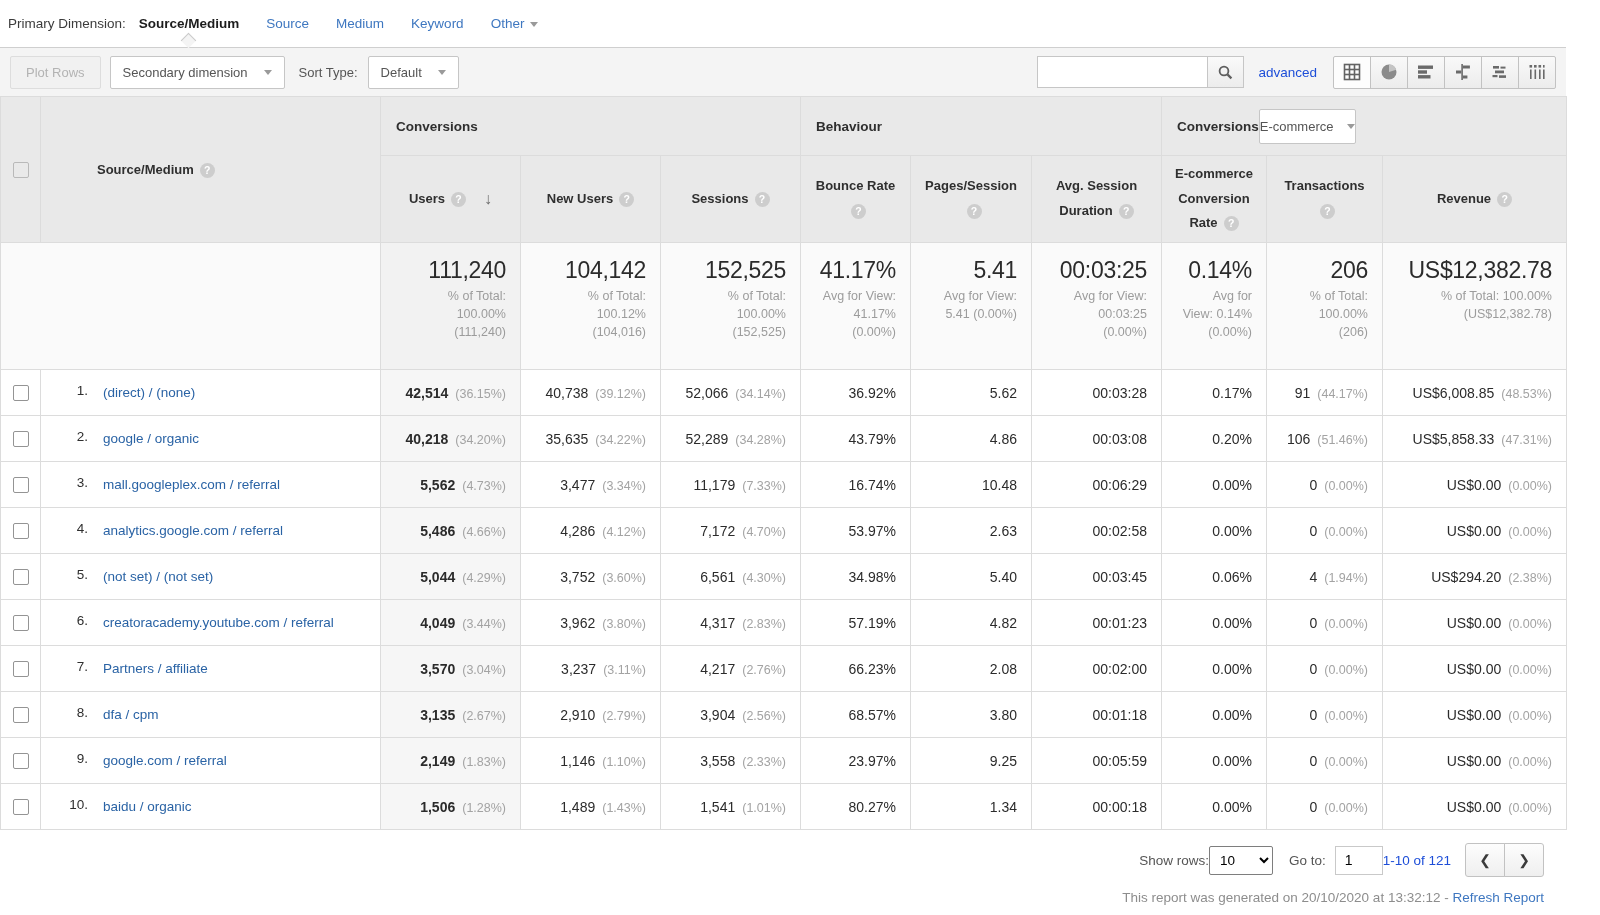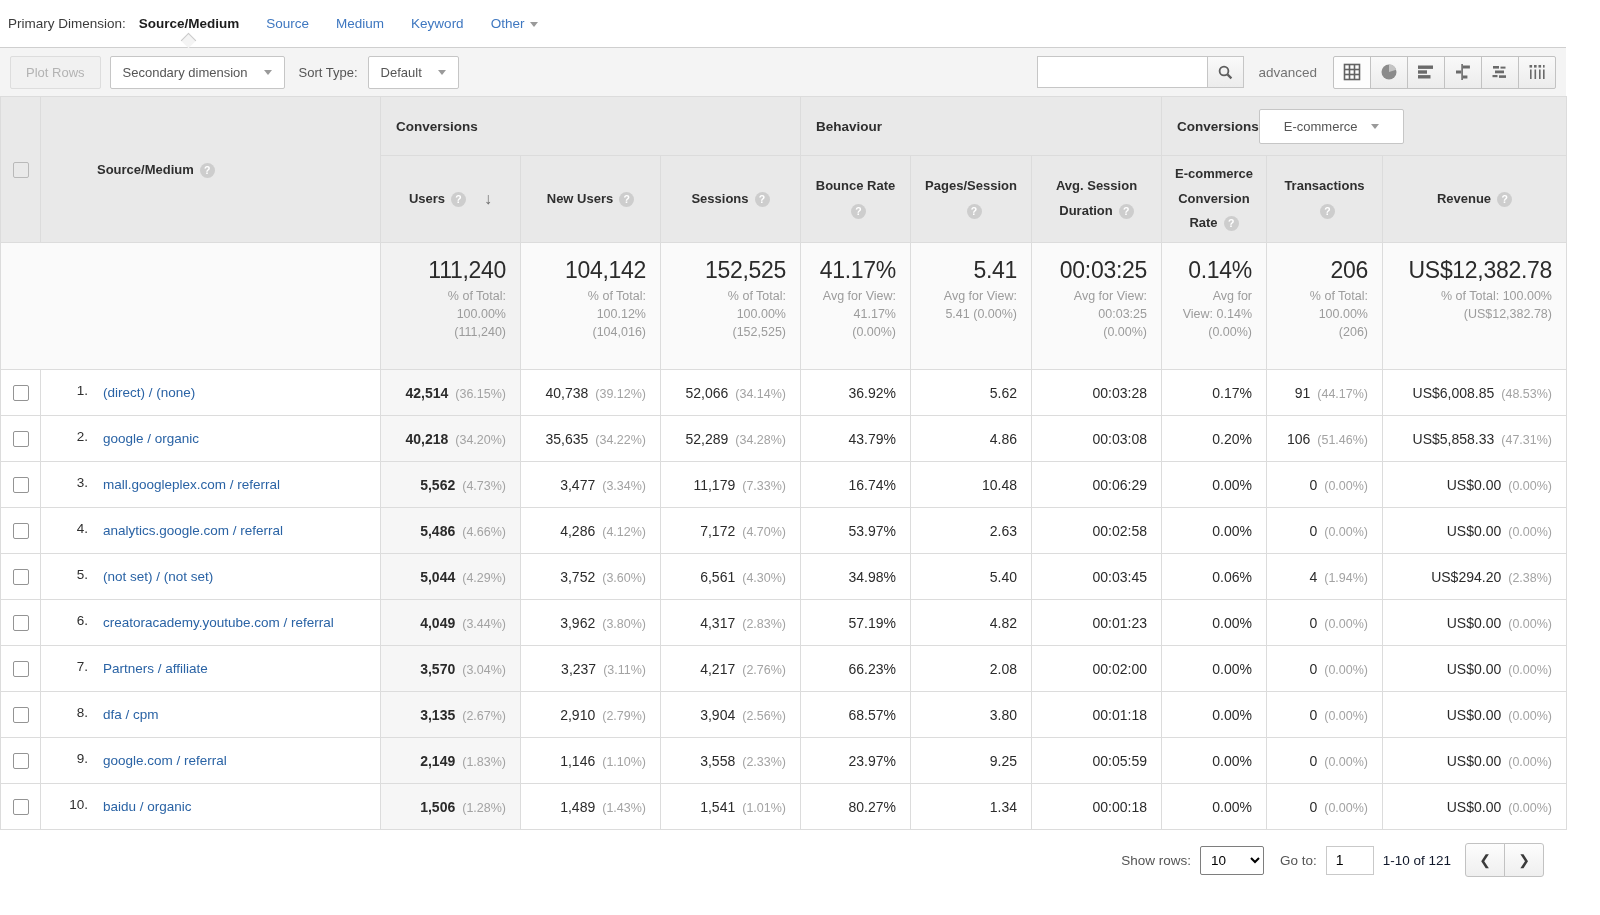--- a/index.html
+++ b/index.html
@@ -19,34 +19,34 @@
   .toolbar { height:49px; background:#f4f4f4; border-top:1px solid #cfcfcf; display:flex; align-items:center; padding:0 10px; position:relative; z-index:1; }
   .btn { font-family:"Liberation Sans", sans-serif; font-size:13px; border-radius:2px; cursor:pointer; }
   .btn-disabled { background:#f1f1f1; border:1px solid #ddd; color:#b3b3b3; padding:8px 15px; margin-right:9px; cursor:default; }
   .btn-dropdown { background:#fff; border:1px solid #c6c6c6; color:#555; padding:8px 12px; display:inline-flex; align-items:center; }
   .btn-dropdown .caret-down { margin-left:16px; }
   .sort-label { color:#555; font-size:13px; margin:0 10px 0 14px; }
   .tb-spacer { flex:1; }
   .search-wrap { display:flex; align-items:center; }
   .search-input { width:170px; height:32px; border:1px solid #c6c6c6; border-right:none; background:#fff; padding:0 8px; font-size:13px; outline:none; }
   .search-btn { width:37px; height:32px; border:1px solid #c6c6c6; background:linear-gradient(#fafafa,#ececec); display:flex; align-items:center; justify-content:center; cursor:pointer; }
-  .adv-link { color:#737373; text-decoration:none; font-size:13.5px; margin:0 16px 0 14px; cursor:pointer; }
+  .adv-link { color:#1d4ed8; text-decoration:none; font-size:13.5px; margin:0 16px 0 14px; cursor:pointer; }
   .view-group { display:flex; }
   .view-btn { width:38px; height:33px; border:1px solid #c2c2c2; margin-left:-1px; background:linear-gradient(#f9f9f9,#ececec); display:flex; align-items:center; justify-content:center; cursor:pointer; padding:0; }
   .view-btn:first-child { border-radius:2px 0 0 2px; margin-left:0; }
   .view-btn:last-child { border-radius:0 2px 2px 0; }
   .view-btn.selected { background:#fdfdfd; }
 
   
   table.report { border-collapse:collapse; table-layout:fixed; width:1566px; font-size:13px; }
   .report th, .report td { border:1px solid #dcdcdc; }
   .report thead th { background:#e9e9e9; font-weight:bold; color:#2f2f2f; }
   th.group-cell { text-align:left; vertical-align:middle; padding:10px 15px; height:59px; font-size:13.5px; }
   th.group-cell .grp-inner { display:flex; align-items:center; }
-  .ecom-dd { background:#fff; border:1px solid #c6c6c6; border-radius:2px; color:#555; font-weight:normal; font-size:13px; padding:9px 24px; display:inline-flex; align-items:center; cursor:pointer; }
+  .ecom-dd { background:#fff; border:1px solid #c6c6c6; border-radius:2px; color:#555; font-weight:normal; font-size:13px; padding:9px 0; display:inline-flex; align-items:center; cursor:pointer; }
   .ecom-dd .caret-down { margin-left:14px; }
   th.col-head { height:83px; vertical-align:middle; text-align:center; padding:6px 8px; line-height:1.9; font-size:13px; }
   th.dim-head { text-align:left; padding-left:56px; vertical-align:middle; }
   th.check-head { text-align:center; vertical-align:middle; }
   .help-icon { display:inline-block; width:15px; height:15px; border-radius:50%; background:#cdcdcd; color:#fff; font-size:10.5px; font-weight:bold; line-height:15px; text-align:center; margin-left:6px; vertical-align:middle; }
   .sort-arrow { color:#6e6e6e; font-size:16px; margin-left:18px; vertical-align:middle; }
 
   .cbx { appearance:none; -webkit-appearance:none; width:16px; height:16px; border:1.5px solid #949494; border-radius:2px; background:#fff; margin:0; vertical-align:middle; cursor:pointer; }
   thead .cbx { border-color:#b9b9b9; background:#e9e9e9; }
 
@@ -61,25 +61,25 @@
   td.c-dim { padding:6px 10px 6px 0; }
   .row-idx { display:inline-block; width:62px; text-align:right; padding-right:15px; color:#2f2f2f; font-size:13.5px; vertical-align:top; }
   .row-link { color:#2a63a5; text-decoration:none; font-size:13.5px; cursor:pointer; display:inline-block; max-width:255px; vertical-align:top; line-height:1.45; }
   td.c-num { text-align:right; padding-right:14px; white-space:nowrap; }
   .main { color:#2b2b2b; font-size:14px; }
   .c-sorted .main { font-weight:bold; }
   .pct { color:#a3a3a3; font-size:12.5px; margin-left:7px; }
 
   
   .table-footer { display:flex; justify-content:flex-end; align-items:center; padding:13px 22px 4px; font-size:13.5px; color:#555; }
-  .sr-label { margin-right:9px; }
+  .sr-label { margin-right:0; }
   .sr-select { font-family:"Liberation Sans", sans-serif; font-size:13.5px; border:1px solid #7e7e7e; border-radius:2px; background:#fff; padding:5px 6px; width:64px; }
   .goto-label { margin:0 9px 0 16px; }
   .goto-input { width:48px; height:29px; border:1px solid #c9c9c9; padding:0 9px; font-size:14px; font-family:"Liberation Sans", sans-serif; }
-  .range-text { color:#0f172a; margin:0 14px 0 9px; }
+  .range-text { color:#1d4ed8; margin:0 14px 0 0; }
   .pager { display:flex; }
   .pager-btn { width:40px; height:34px; border:1px solid #c2c2c2; background:linear-gradient(#fdfdfd,#efefef); font-size:14px; color:#3a3a3a; cursor:pointer; margin-left:-1px; font-family:"Liberation Sans", sans-serif; }
   .pager-btn.prev { border-radius:3px 0 0 3px; margin-left:0; }
   .pager-btn.next { border-radius:0 3px 3px 0; }
   .report-note { text-align:right; padding:9px 22px; font-size:13.5px; color:#8d8d8d; }
   .report-note a { color:#3e77c0; text-decoration:none; cursor:pointer; }
 </style>
 </head>
 <body>
 
@@ -420,14 +420,18 @@
     <select class="sr-select"><option>10</option></select>
     <span class="goto-label">Go to:</span>
     <input class="goto-input" type="text" value="1" style="">
     <span class="range-text">1-10 of 121</span>
     <span class="pager">
       <button class="pager-btn prev"><span>❮</span></button>
       <button class="pager-btn next"><span>❯</span></button>
     </span>
   </div>
 
+  <div class="report-note">
+    <span>This report was generated on 20/10/2020 at 13:32:12 -</span>
+    <a>Refresh Report</a>
+  </div>
 
 </div>
 
 </body></html>

